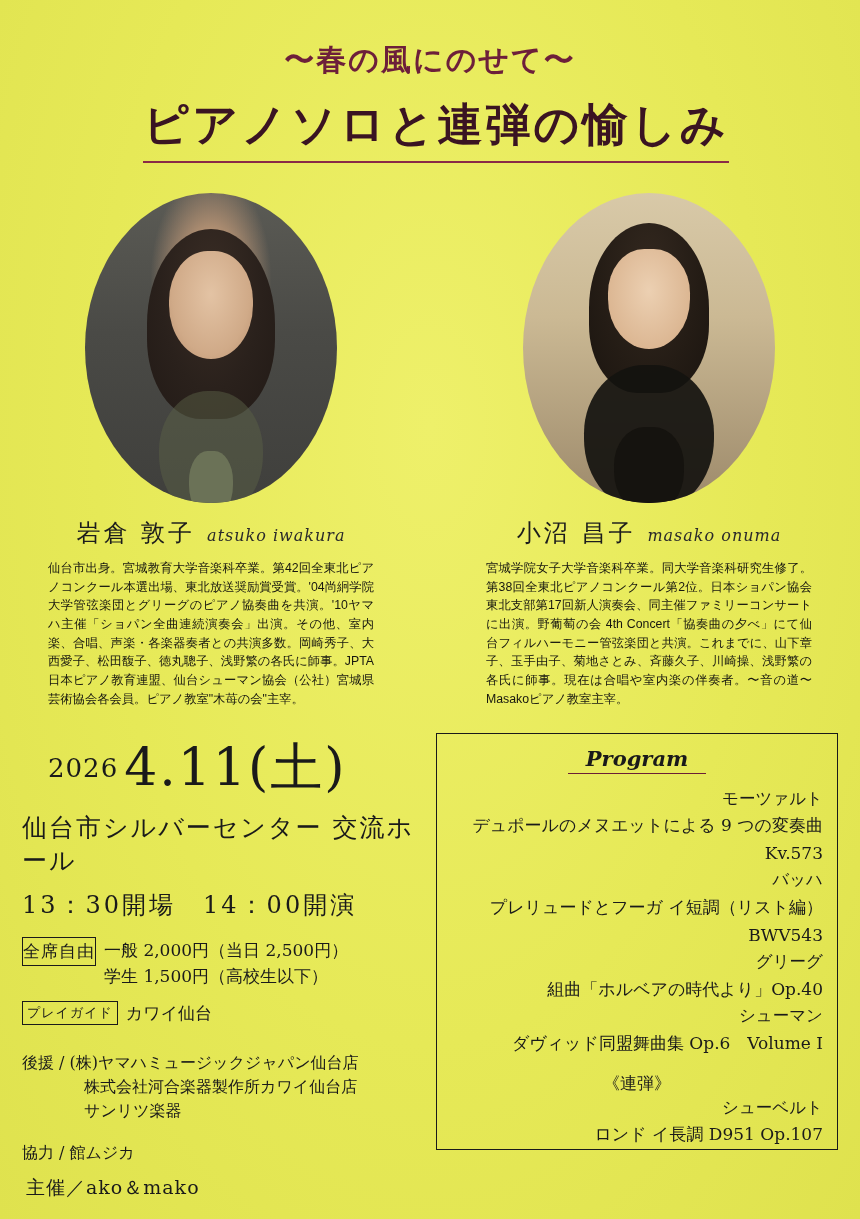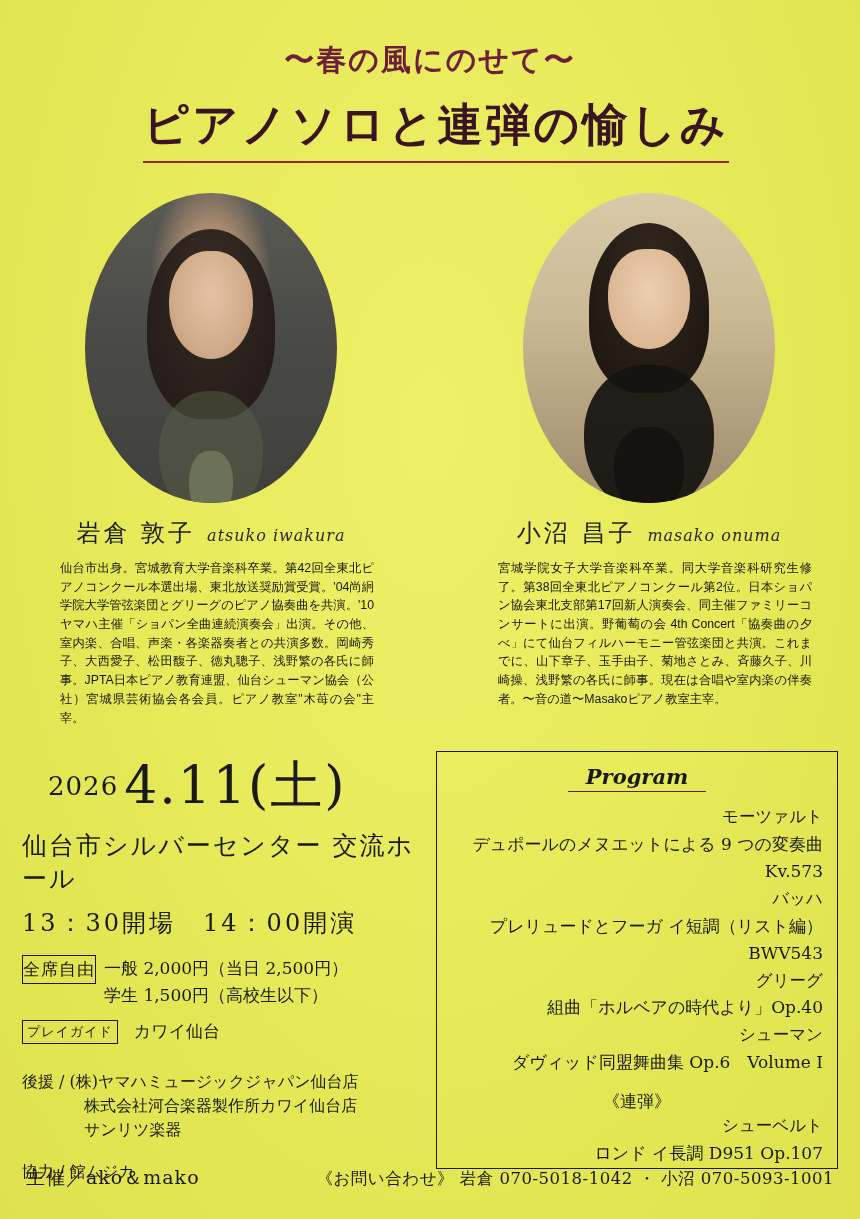--- a/index.html
+++ b/index.html
@@ -146,21 +146,20 @@
     color: #2a2a2a;
     letter-spacing: 1px;
   }
   .bio {
     margin-top: 10px;
     font-size: 12.3px;
     line-height: 1.52;
     text-align: justify;
     color: #16160f;
     padding: 0 2px;
-    margin-left: 12px;
   }
 
   
   .lower {
     display: flex;
     margin-top: 24px;
     padding: 0 22px;
     gap: 14px;
   }
   .left-col { width: 400px; }
@@ -213,21 +212,21 @@
     padding: 2px 4px;
   }
   .pricelines {
     font-family: "DejaVu Serif", serif;
     font-size: 17px;
     line-height: 1.55;
   }
   .guiderow {
     display: flex;
     align-items: center;
-    gap: 16px;
+    gap: 8px;
     margin-top: 12px;
   }
   .guidetext {
     font-family: "DejaVu Serif", serif;
     font-size: 17px;
   }
   .support {
     margin-top: 26px;
     font-family: "DejaVu Serif", serif;
     font-size: 16px;
@@ -269,21 +268,21 @@
   .prog-sect {
     text-align: center;
     font-family: "DejaVu Serif", serif;
     font-size: 17px;
     margin-top: 14px;
   }
 
   
   .footer {
     position: absolute;
-    left: 0; right: 0; bottom: 28px;
+    left: 0; right: 0; bottom: 18px;
     display: flex;
     align-items: baseline;
     padding: 0 26px;
   }
   .footer .host-foot {
     font-family: "DejaVu Serif", serif;
     font-size: 19px;
     letter-spacing: 1px;
   }
   .footer .contact {
@@ -379,16 +378,15 @@
 
         <div class="prog-line composer">シューベルト</div>
         <div class="prog-line work">ロンド イ長調  D951 Op.107</div>
       </div>
     </div>
 
   </div>
 
   <div class="footer">
     <span class="host-foot">主催／ako＆mako</span>
-    <span class="contact">《お問い合わせ》 岩倉 070-5018-1042 ・ 小沼  070-5093-1001</span>
   </div>
 
 </div>
 
 </body></html>

